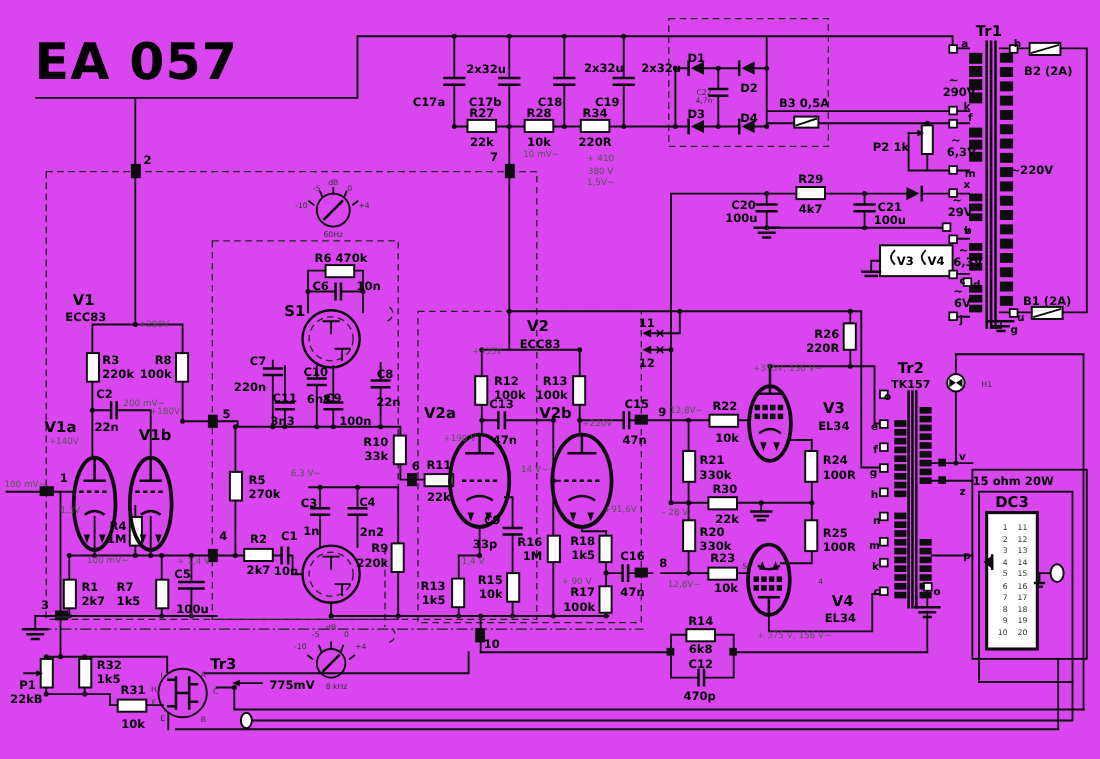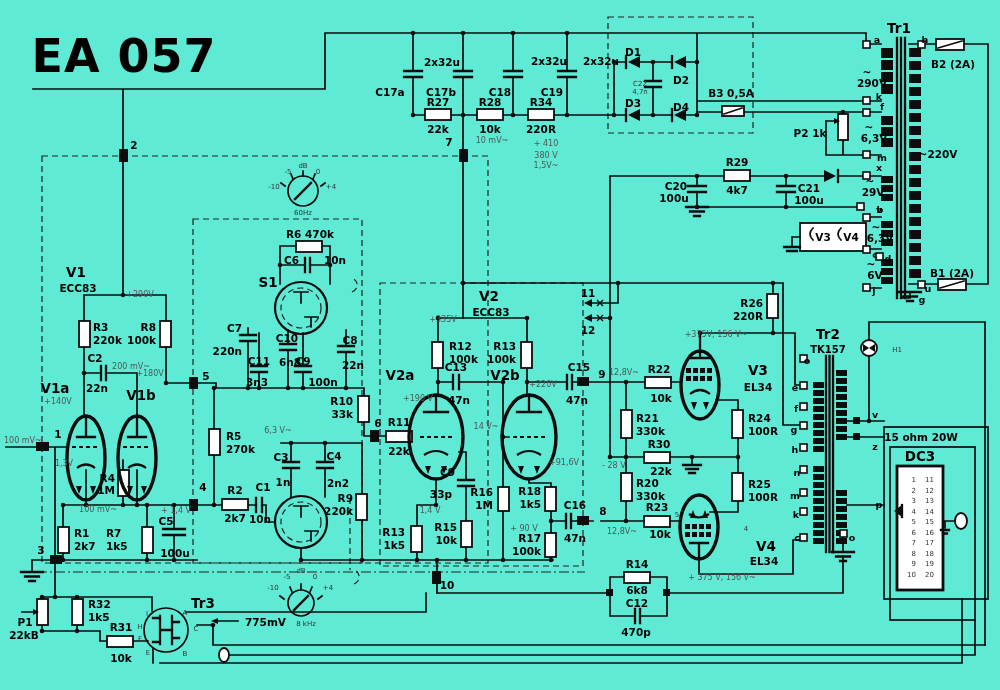--- a/index.html
+++ b/index.html
@@ -1,17 +1,17 @@
 <!DOCTYPE html>
 <html><head>
 <meta charset="utf-8">
 <title>EA 057</title>
 <style>
   html,body{margin:0;padding:0;background:#e8e8e8;}
-  #stage{width:1000px;height:690px;background:#5eead4;position:relative;margin:0 auto;}
+  #stage{width:1000px;height:690px;background:#d946ef;position:relative;margin:0 auto;}
   svg{display:block}
   .wire{fill:none;stroke:#0d0d0d;stroke-width:1.7;stroke-linecap:square}
   .w2{fill:none;stroke:#0d0d0d;stroke-width:2.3;stroke-linecap:square}
   .dash{fill:none;stroke:#222;stroke-width:1.2;stroke-dasharray:6 4}
   .ddot{fill:none;stroke:#222;stroke-width:1.2;stroke-dasharray:10 3 2 3}
   .comp{fill:#fff;stroke:#0d0d0d;stroke-width:1.8}
   .comp3{fill:#fff;stroke:#0d0d0d;stroke-width:2.8}
   .blk{fill:#0d0d0d;stroke:none}
   .tube{fill:none;stroke:#0d0d0d;stroke-width:3.4}
   .tube2{fill:none;stroke:#0d0d0d;stroke-width:2.2}

